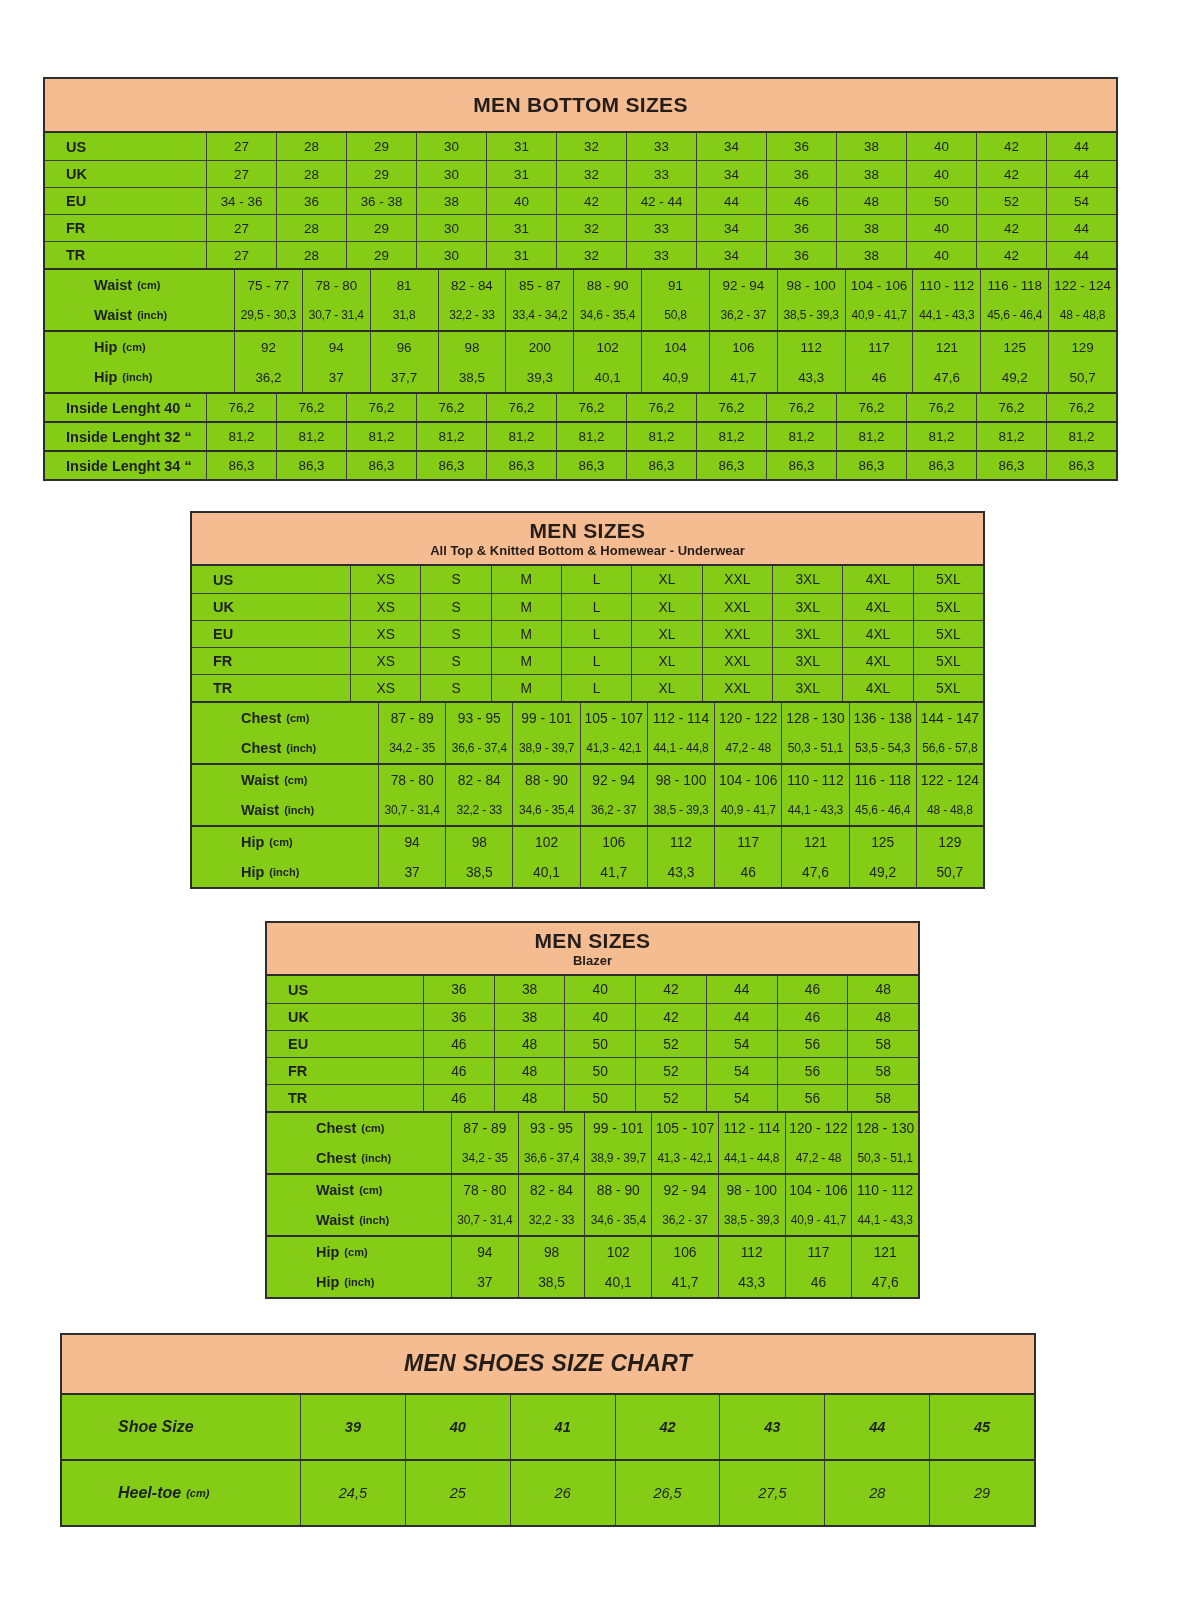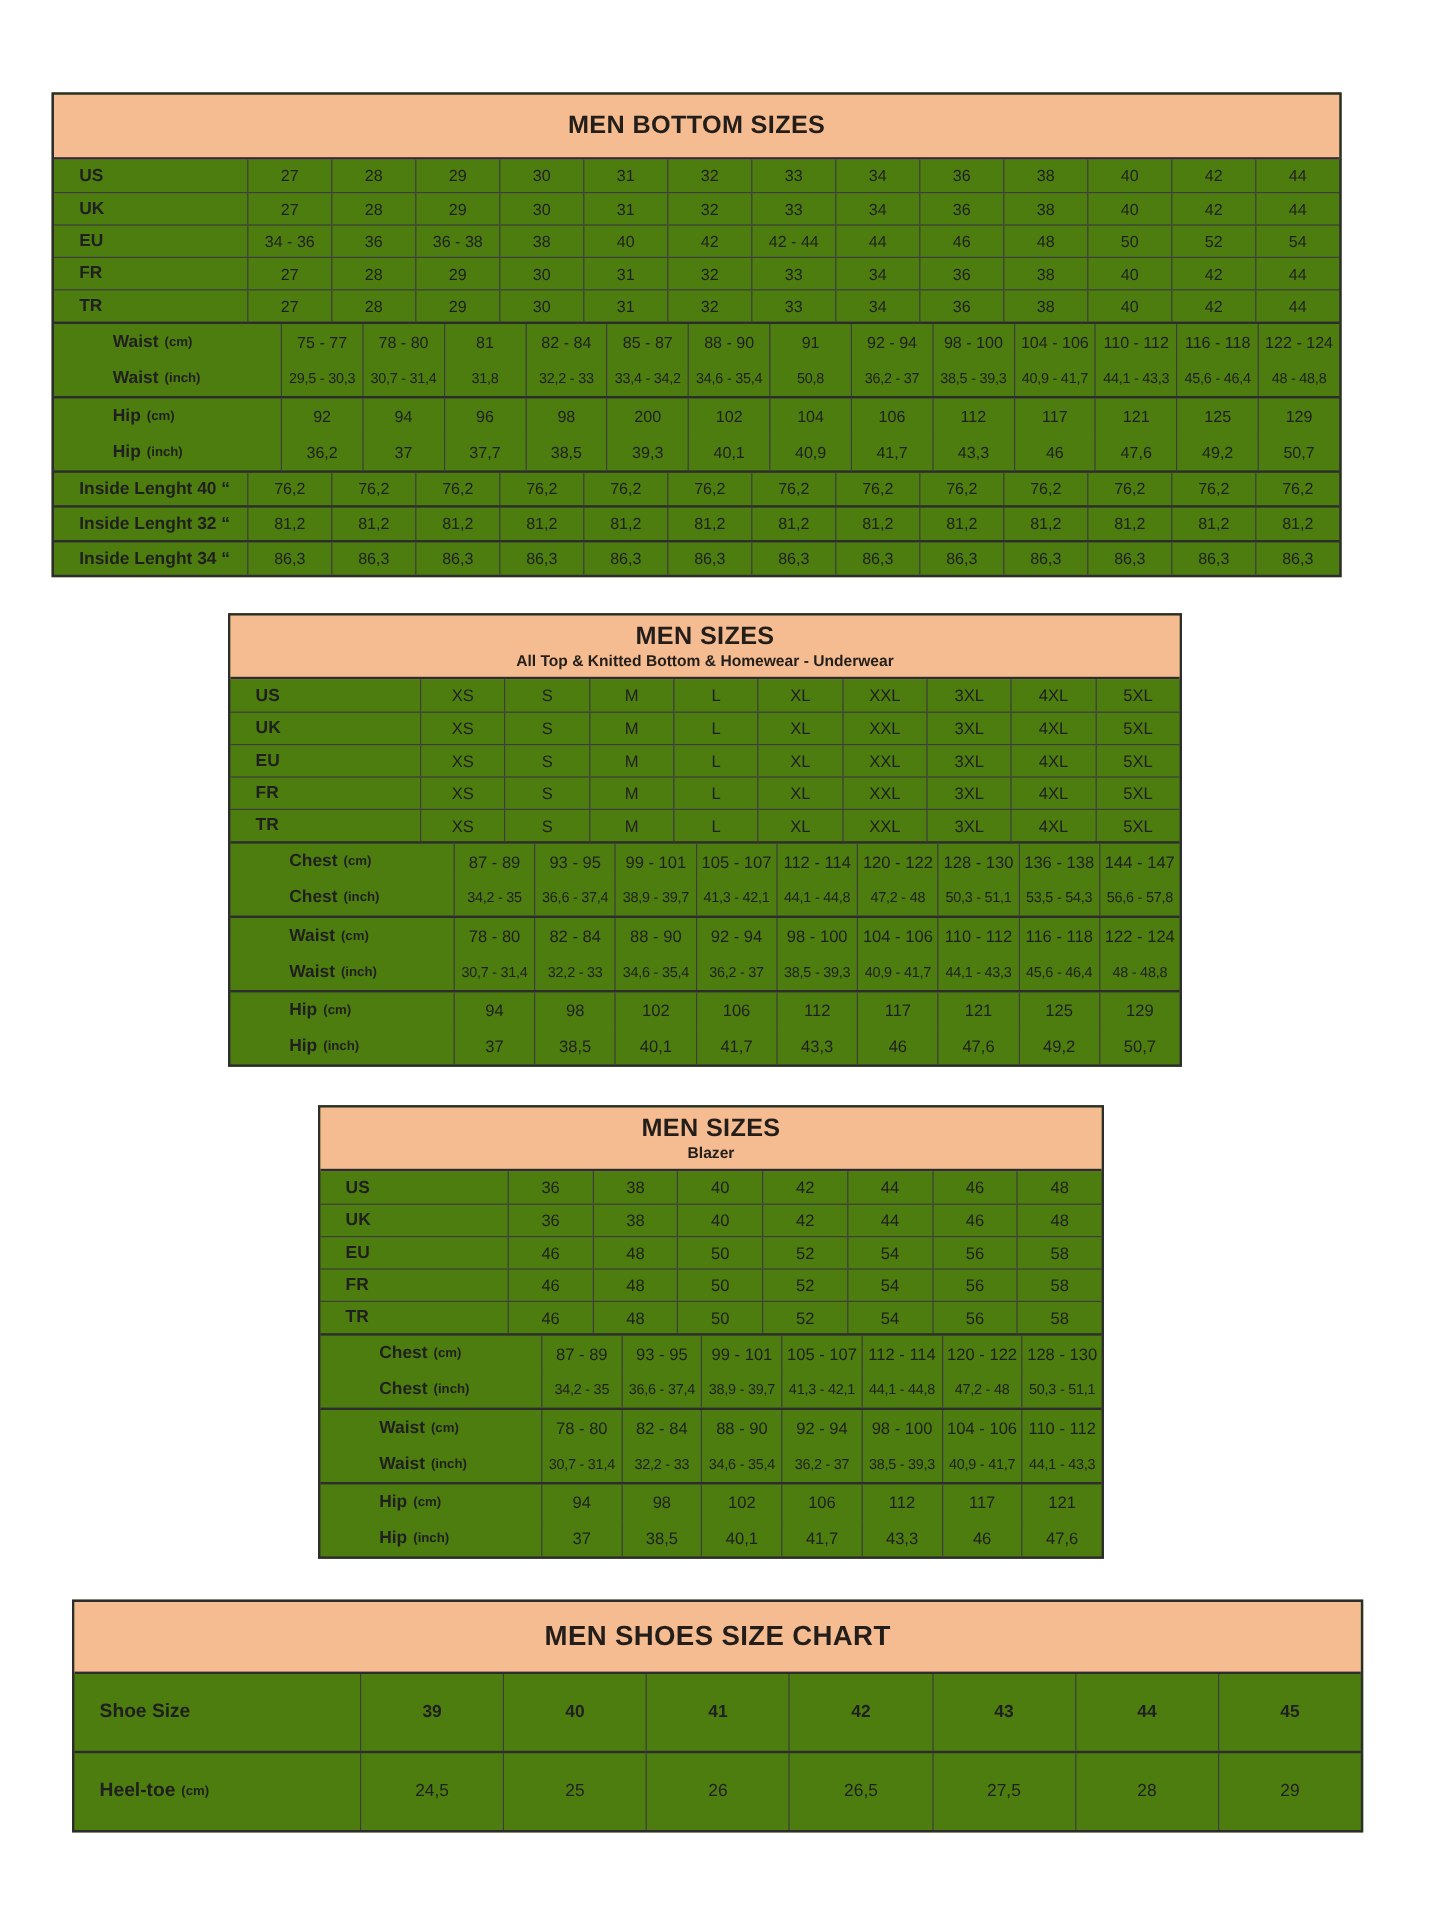--- a/index.html
+++ b/index.html
@@ -8,21 +8,21 @@
     width:1200px;
     height:1605px;
     background:#ffffff;
     font-family:"Liberation Sans", sans-serif;
     color:#1f1f1f;
     overflow:hidden;
   }
   .size-table{
     box-sizing:border-box;
     border:2.4px solid #2d2d2d;
-    background:#4d7c0f;
+    background:#84cc16;
   }
   .thead{
     background:#f4bc90;
     border-bottom:2.2px solid #2d2d2d;
     display:flex;
     flex-direction:column;
     align-items:center;
     justify-content:center;
     text-align:center;
   }
@@ -42,21 +42,21 @@
   }
   .tsubtitle:empty{display:none;}
 
   
   .t1{width:1075px;margin:77px 0 0 43px;--labelw:161px;}
   .t1 .thead{height:52px;}
   .t2{width:795px;margin:30px 0 0 190px;--labelw:158px;}
   .t2 .thead{height:51px;}
   .t3{width:655px;margin:32px 0 0 265px;--labelw:156px;}
   .t3 .thead{height:51px;}
-  .t4{width:1076px;margin:34px 0 0 60px;--labelw:238px;}
+  .t4{width:976px;margin:34px 0 0 60px;font-style:italic;--labelw:238px;}
   .t4 .thead{height:58px;}
   .t4 .ttitle{font-size:23px;}
 
   .trow{
     display:grid;
     grid-template-columns:var(--labelw) repeat(var(--cols),1fr);
     height:27px;
     box-sizing:border-box;
   }
   .pair .trow{height:30px;padding-left:28px;}
@@ -81,21 +81,21 @@
     font-weight:700;
     font-size:14.5px;
     gap:5px;
   }
   .unit{font-size:11px;font-weight:700;}
 
   .cell.val{font-size:13.8px;}
   .t1 .cell.val{font-size:13.4px;}
   .small .cell.val{font-size:12px;letter-spacing:-0.2px;}
   .boldvals .cell.val{font-weight:700;font-size:15px;}
-  .t4 .cell.label{font-size:16px;}
+  .t4 .cell.label{font-size:16px;margin-left:35px;}
   .t4 .cell.val{font-size:14.5px;}
 </style>
 </head>
 <body>
 
 <div class="page">
 
   <section class="size-table t1" style="--cols: 13;">
     <header class="thead">
       <div class="ttitle">MEN BOTTOM SIZES</div>

